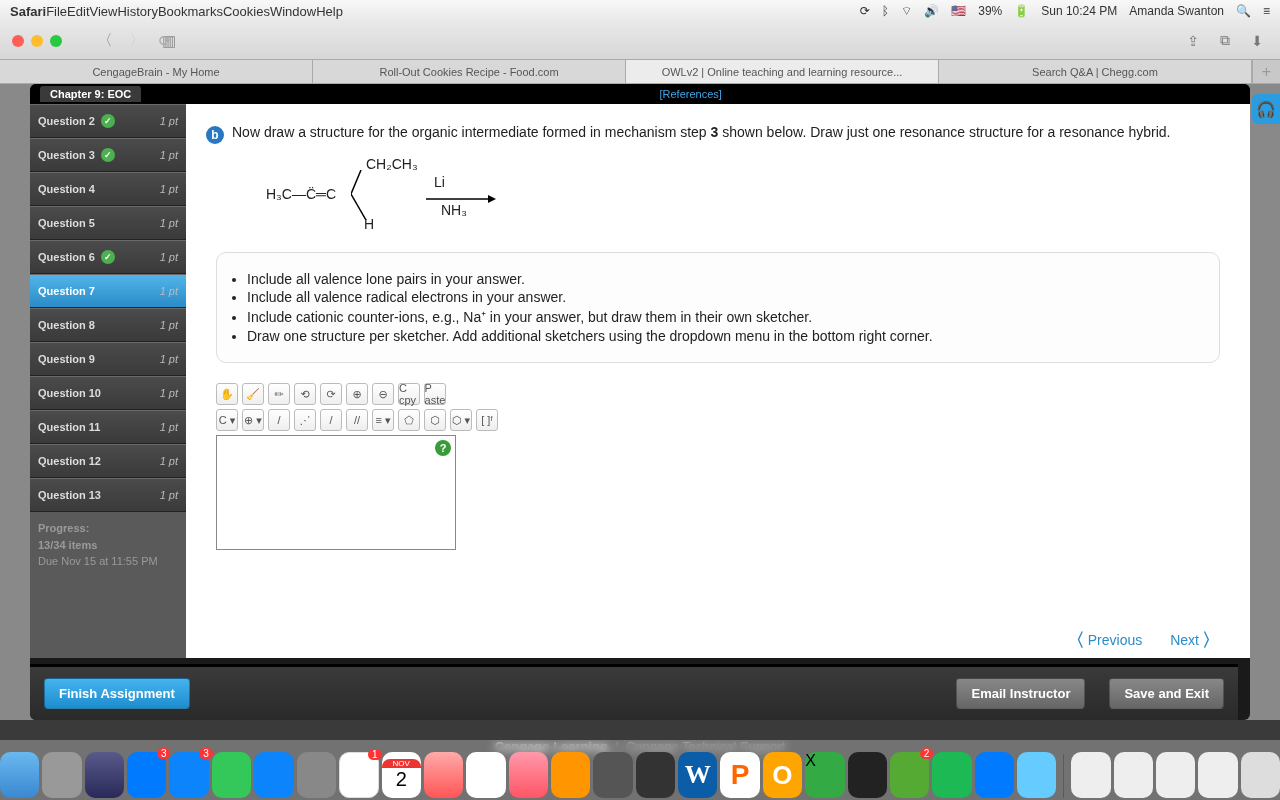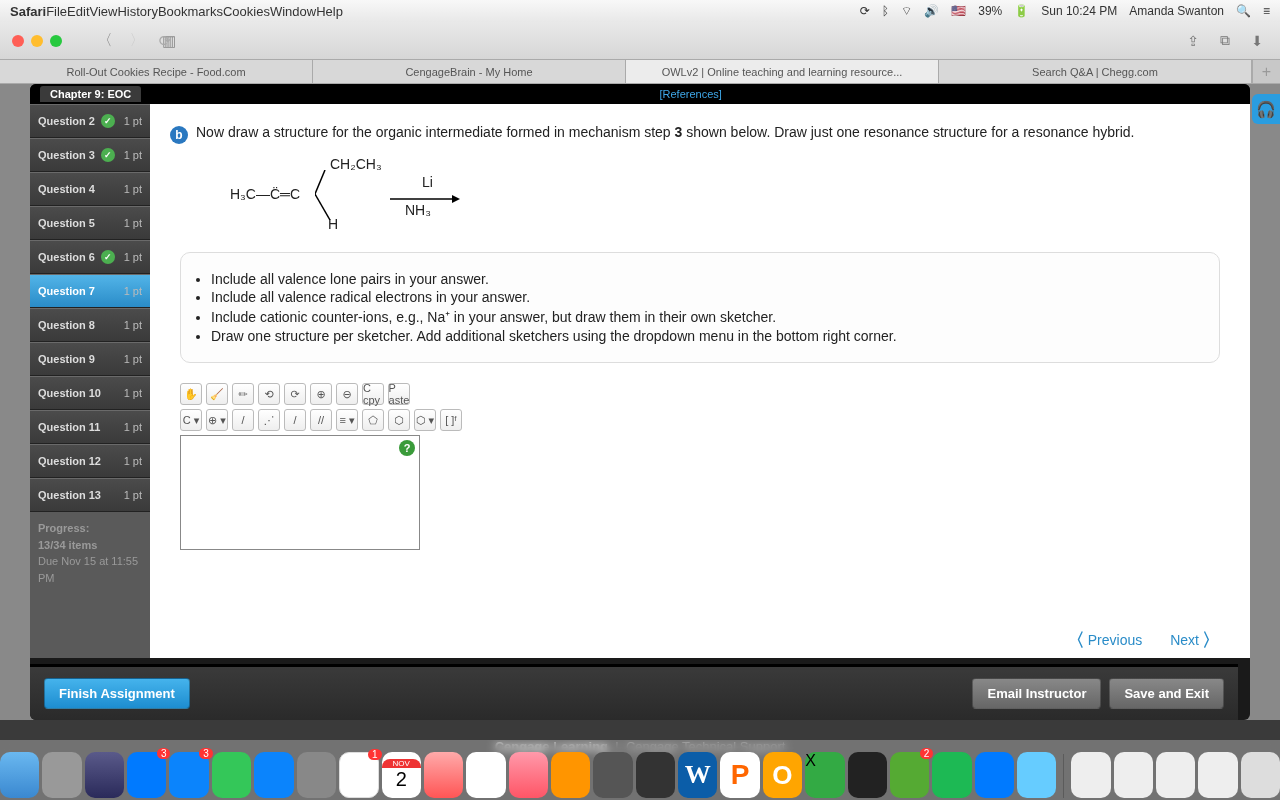--- a/index.html
+++ b/index.html
@@ -32,23 +32,23 @@
 
 
 .app-top{height:20px;background:#000;display:flex;align-items:center;padding:0 10px;color:#fff;font-size:11px}
 .chap-tab{background:#3a3a3a;padding:2px 10px;border-radius:3px 3px 0 0;font-weight:bold}
 .refs{margin:0 auto;color:#3fa7e8;font-weight:normal}
 
 
 .app-body{position:absolute;top:20px;left:0;right:0;bottom:62px;display:flex;background:#fff}
 
 
-.sidebar{width:120px;background:#5a5a5a;overflow:hidden}
+.sidebar{width:156px;background:#5a5a5a;overflow:hidden}
 .q-item{height:34px;border-bottom:1px solid #222;border-top:1px solid #6a6a6a;background:linear-gradient(#4b4b4b,#3a3a3a);display:flex;align-items:center;padding:0 8px;color:#ddd;font-size:11px;font-weight:bold;gap:6px}
-.q-item .pts{margin-left:auto;font-weight:normal;color:#bbb}
+.q-item .pts{margin-left:auto;font-style:italic;font-weight:normal;color:#bbb}
 .q-item .chk{width:14px;height:14px;border-radius:50%;background:#4caf50;color:#fff;font-size:9px;display:flex;align-items:center;justify-content:center}
 .q-item.selected{background:linear-gradient(#52b4e8,#2a8cc8);color:#fff}
 .progress{padding:8px;color:#9a9a9a;font-size:11px;line-height:1.5;background:#5a5a5a}
 
 
 .content{flex:1;background:#fff;padding:20px 30px 10px 30px;position:relative;overflow:hidden;font-family:Georgia,serif;font-size:14px;color:#222}
 .part-b{display:flex;gap:8px;margin-bottom:12px;margin-left:-10px}
 .b-circle{width:18px;height:18px;border-radius:50%;background:#2a78c0;color:#fff;font-size:12px;font-weight:bold;display:flex;align-items:center;justify-content:center;font-family:Arial;flex-shrink:0;margin-top:2px}
 .chem-img{margin:8px 0 16px 50px;width:240px;height:80px;position:relative;font-family:Arial;font-size:14px}
 .instructions{border:1px solid #ddd;border-radius:10px;padding:16px 30px;margin:12px 0 20px 0;background:#fdfdfd}
@@ -61,21 +61,21 @@
 .canvas{width:240px;height:115px;border:1px solid #888;background:#fff;position:relative}
 .canvas .help{position:absolute;right:4px;top:4px;width:16px;height:16px;border-radius:50%;background:#3a9b3a;color:#fff;font-size:11px;font-weight:bold;display:flex;align-items:center;justify-content:center}
 
 .prevnext{position:absolute;bottom:6px;right:30px;display:flex;gap:28px;font-family:Arial;font-size:14px}
 .prevnext span{color:#2a8cc8;display:flex;align-items:center;gap:3px;font-weight:500}
 
 
 .app-bottom{position:absolute;bottom:0;left:0;right:12px;height:56px;background:linear-gradient(#3a3a3a,#2a2a2a);border-top:3px solid #000;display:flex;align-items:center;padding:0 14px}
 .btn{padding:7px 14px;border-radius:4px;font-size:13px;font-weight:bold;font-family:Arial;color:#fff;border:1px solid rgba(0,0,0,.3)}
 .btn-blue{background:linear-gradient(#45b3ec,#1d8dd0)}
-.btn-gray{background:linear-gradient(#888,#666);margin-left:8px}
+.btn-gray{background:linear-gradient(#888,#666);margin-left:24px}
 
 
 .page-footer{position:absolute;bottom:46px;left:0;right:0;text-align:center;color:#ccc;font-size:13px}
 .page-footer b{color:#fff}
 
 
 .headset{position:absolute;right:0;top:94px;width:28px;height:30px;background:#2a9de0;border-radius:6px 0 0 6px;color:#fff;display:flex;align-items:center;justify-content:center;font-size:16px}
 
 
 .dock{position:absolute;bottom:0;left:0;right:0;height:60px;display:flex;align-items:flex-end;justify-content:center;gap:3px;padding-bottom:2px;background:rgba(220,220,220,.35);backdrop-filter:blur(4px)}
@@ -152,24 +152,24 @@
   <div class="nav-btn">▥</div>
   <div class="nav-btn" style="margin-left:-36px;color:#aaa">⟳</div>
   <div style="flex:1"></div>
   <div class="tb-icon">⇪</div>
   <div class="tb-icon">⧉</div>
   <div class="tb-icon">⬇</div>
 </div>
 
 <div class="tabstrip">
   <div class="tab">
+      <span>CengageBrain - My Home</span>
+    </div>
+  <div class="tab">
       <span>Roll-Out Cookies Recipe - Food.com</span>
-    </div>
-  <div class="tab">
-      <span>CengageBrain - My Home</span>
     </div>
   <div class="tab active">
       <span>OWLv2 | Online teaching and learning resource...</span>
     </div>
   <div class="tab">
       <span>Search Q&amp;A | Chegg.com</span>
     </div>
   <div class="newtab">+</div>
 </div>
 
@@ -251,21 +251,21 @@
           <span style="position:absolute;left:100px;top:0">CH₂CH₃</span>
           <span style="position:absolute;left:98px;top:60px">H</span>
           <svg style="position:absolute;left:85px;top:14px" width="20" height="50">
               <line x1="10" y1="0" x2="0" y2="24" stroke="#000" stroke-width="1.5"></line>
               <line x1="0" y1="24" x2="15" y2="50" stroke="#000" stroke-width="1.5"></line>
             </svg>
           <svg style="position:absolute;left:160px;top:38px" width="70" height="10">
               <line x1="0" y1="5" x2="62" y2="5" stroke="#000" stroke-width="1.5"></line>
               <polygon points="62,1 70,5 62,9" fill="#000"></polygon>
             </svg>
-          <span style="position:absolute;left:192px;top:18px">Li</span>
+          <span style="position:absolute;left:168px;top:18px">Li</span>
           <span style="position:absolute;left:175px;top:46px">NH₃</span>
         </div>
 
         <div class="instructions">
           <ul id="instr">
               <li>Include all valence lone pairs in your answer.</li>
               <li>Include all valence radical electrons in your answer.</li>
               <li>Include cationic counter-ions, e.g., Na⁺ in your answer, but draw them in their own sketcher.</li>
               <li>Draw one structure per sketcher. Add additional sketchers using the dropdown menu in the bottom right corner.</li>
             </ul>

